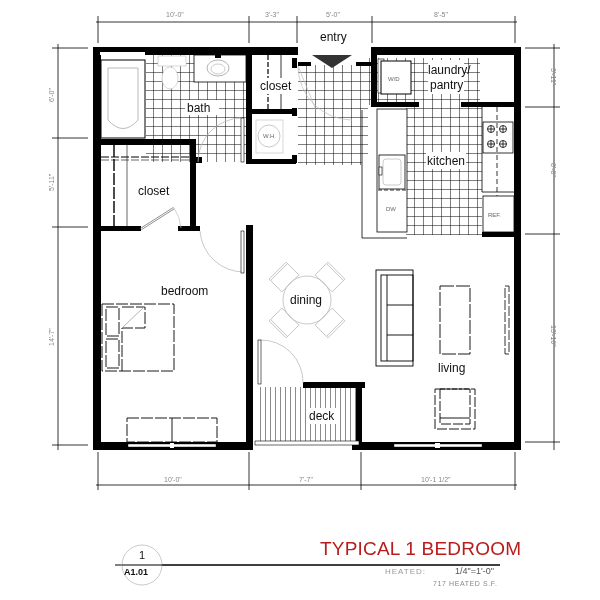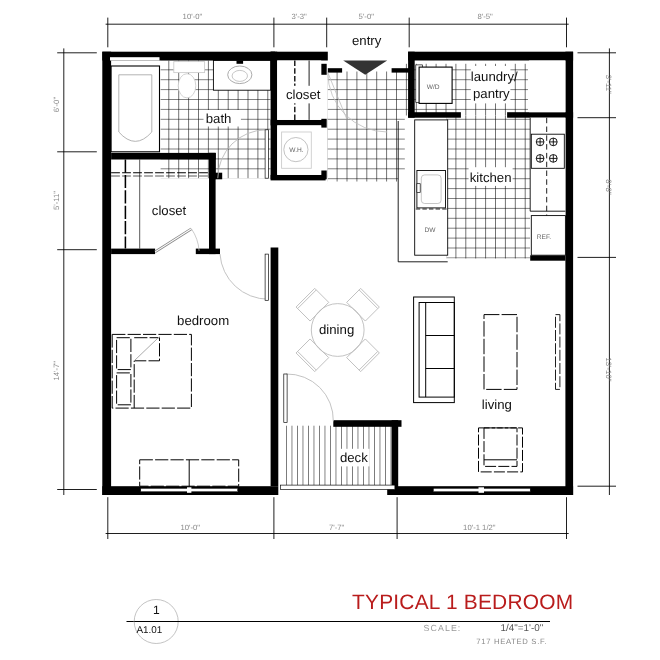--- a/index.html
+++ b/index.html
@@ -6,21 +6,21 @@
   body { width:600px; height:600px; position:relative; overflow:hidden; font-family:"Liberation Sans", sans-serif; }
   #plan { position:absolute; left:0; top:0; }
   .room-label { font-family:"Liberation Sans", sans-serif; font-size:12px; fill:#111; }
   .dim-text { font-family:"Liberation Sans", sans-serif; font-size:7px; fill:#888; }
   .small-text { font-family:"Liberation Sans", sans-serif; font-size:6px; fill:#666; }
   .title { position:absolute; left:320px; top:538px; font-size:19px; color:#b91c1c; letter-spacing:0.2px; font-family:"Liberation Sans", sans-serif; }
   .scale-lbl { position:absolute; left:385px; top:567px; font-size:8px; color:#999; letter-spacing:1px; font-family:"Liberation Sans", sans-serif; }
   .scale-val { position:absolute; left:455px; top:566px; font-size:9px; color:#555; font-family:"Liberation Sans", sans-serif; }
   .heated { position:absolute; left:433px; top:580px; font-size:7px; color:#888; letter-spacing:0.6px; font-family:"Liberation Sans", sans-serif; }
   .tag-num { position:absolute; left:139px; top:549px; font-size:11px; color:#111; font-family:"Liberation Sans", sans-serif; }
-  .tag-sheet { position:absolute; left:124px; top:567px; font-size:9px; color:#111; font-family:"Liberation Sans", sans-serif; }
+  .tag-sheet { position:absolute; left:124px; top:567px; font-size:9px; color:#111; font-family:"Liberation Sans", sans-serif;font-weight:bold; }
 </style>
 </head>
 <body>
 
 <svg id="plan" width="600" height="600" viewBox="0 0 600 600">
   <defs>
     <pattern id="tile" width="9" height="9" patternUnits="userSpaceOnUse">
       <rect width="9" height="9" fill="#fff"></rect>
       <path d="M0 0 H9 M0 0 V9" stroke="#000" stroke-width="1"></path>
     </pattern>
@@ -292,15 +292,15 @@
   </g>
 
   <line x1="115" y1="565" x2="500" y2="565" stroke="#000" stroke-width="1"></line>
   <circle cx="142" cy="565" r="20" fill="#fff" stroke="#bbb" stroke-width="0.8"></circle>
   <line x1="122" y1="565" x2="500" y2="565" stroke="#000" stroke-width="1"></line>
 </svg>
 
 <div class="tag-num">1</div>
 <div class="tag-sheet">A1.01</div>
 <div class="title">TYPICAL 1 BEDROOM</div>
-<div class="scale-lbl">SCALE:</div>
+<div class="scale-lbl">HEATED:</div>
 <div class="scale-val">1/4"=1'-0"</div>
 <div class="heated">717 HEATED S.F.</div>
 
 </body></html>

